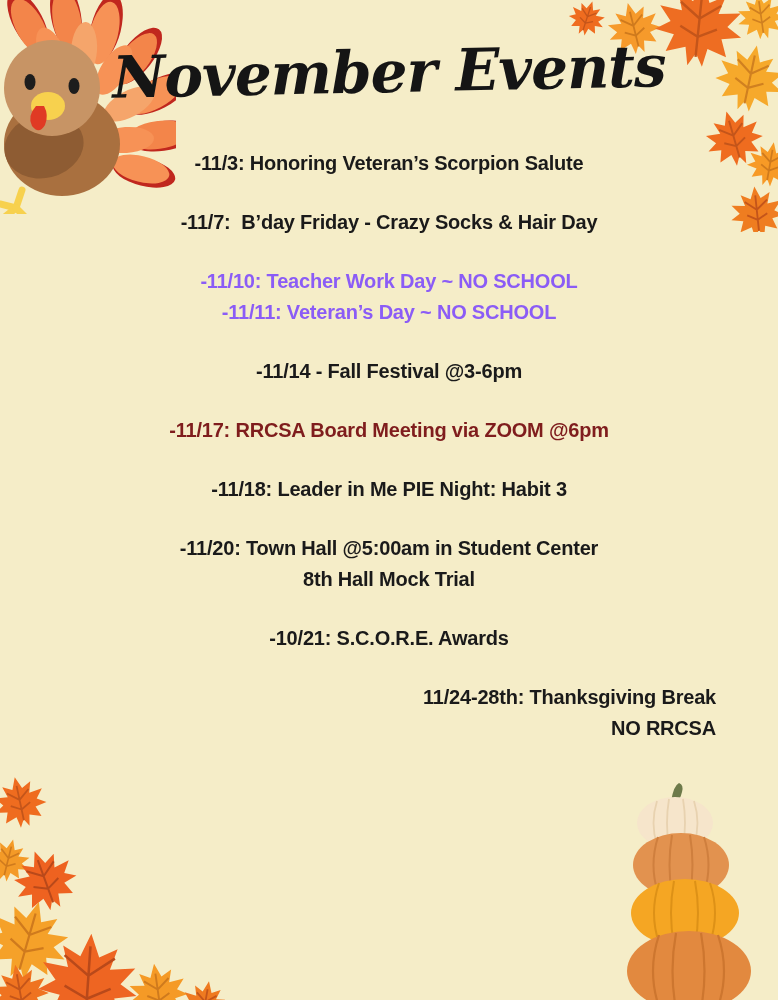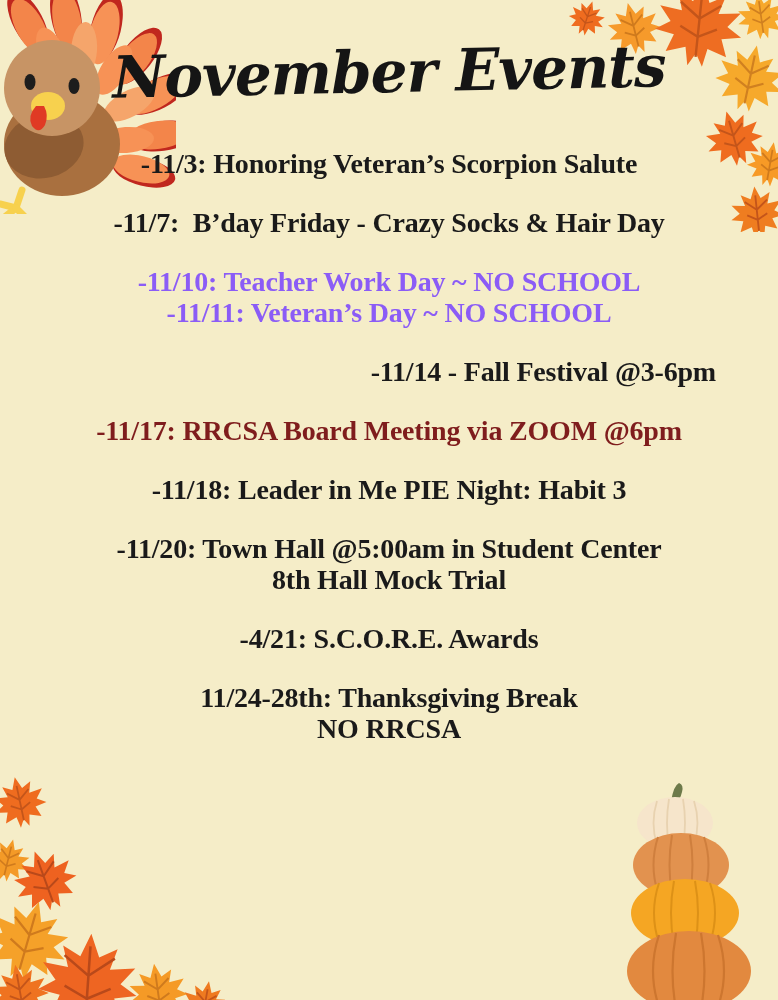--- a/index.html
+++ b/index.html
@@ -39,23 +39,23 @@
   .events {
     position: absolute;
     top: 148px;
     left: 62px;
     width: 654px;
     z-index: 5;
   }
   .event {
     text-align: center;
     color: #1a1a1a;
-    font-family: Liberation Serif, serif;
+    font-family: Liberation Sans, sans-serif;
     font-weight: bold;
-    font-size: 28px;
+    font-size: 20px;
     line-height: 31px;
     letter-spacing: -0.2px;
     margin-bottom: 28px;
   }
   .event .ln { display: block; white-space: pre; }
   .event sup {
     font-size: 0.62em;
     vertical-align: super;
     line-height: 0;
   }
@@ -283,35 +283,35 @@
       <div class="event" style="color: rgb(26, 26, 26);">
         <span class="ln">-11/3: Honoring Veteran’s Scorpion Salute</span>
       </div>
       <div class="event" style="color: rgb(26, 26, 26);">
         <span class="ln">-11/7:  B’day Friday - Crazy Socks &amp; Hair Day</span>
       </div>
       <div class="event" style="color: #8b5cf6;">
         <span class="ln">-11/10: Teacher Work Day ~ NO SCHOOL</span>
         <span class="ln">-11/11: Veteran’s Day ~ NO SCHOOL</span>
       </div>
-      <div class="event" style="color: rgb(26, 26, 26); text-align: right;">
+      <div class="event" style="color: rgb(26, 26, 26);">
         <span class="ln">-11/14 - Fall Festival @3-6pm</span>
       </div>
       <div class="event" style="color: #7f1d1d;">
         <span class="ln">-11/17: RRCSA Board Meeting via ZOOM @6pm</span>
       </div>
       <div class="event" style="color: rgb(26, 26, 26);">
         <span class="ln">-11/18: Leader in Me PIE Night: Habit 3</span>
       </div>
       <div class="event" style="color: rgb(26, 26, 26);">
         <span class="ln">-11/20: Town Hall @5:00am in Student Center</span>
         <span class="ln">8th Hall Mock Trial</span>
       </div>
       <div class="event" style="color: rgb(26, 26, 26);">
-        <span class="ln">-4/21: S.C.O.R.E. Awards</span>
-      </div>
-      <div class="event" style="color: rgb(26, 26, 26);">
+        <span class="ln">-10/21: S.C.O.R.E. Awards</span>
+      </div>
+      <div class="event" style="color: rgb(26, 26, 26); text-align: right;">
         <span class="ln">11/24-28th: Thanksgiving Break</span>
         <span class="ln">NO RRCSA</span>
       </div>
     </div>
 
 </div>
 
 </body></html>

